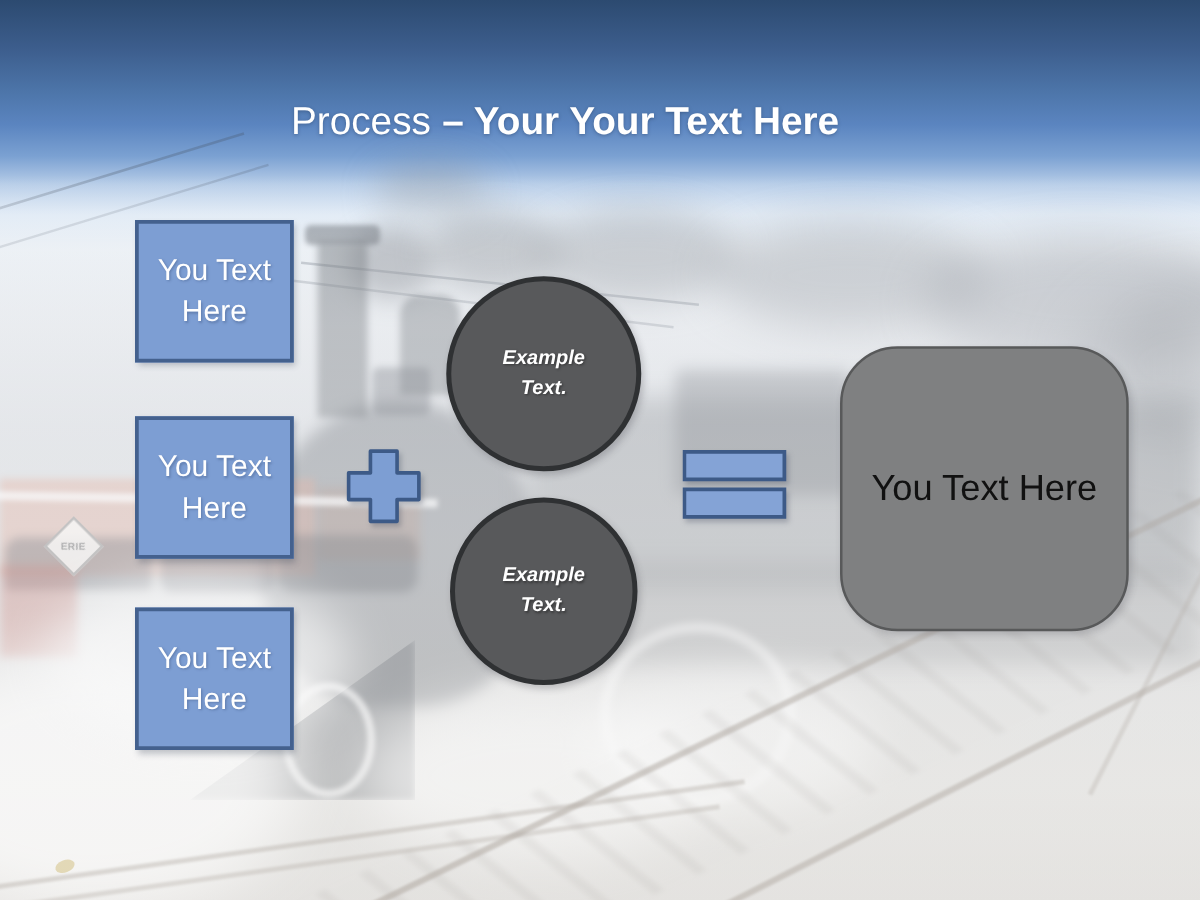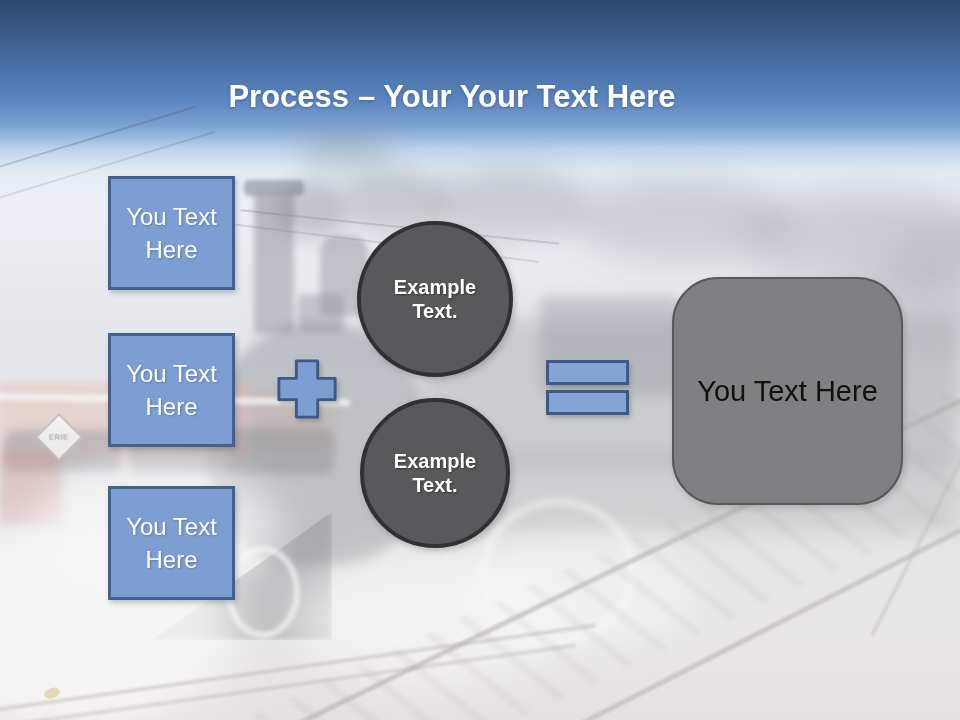--- a/index.html
+++ b/index.html
@@ -80,36 +80,36 @@
   .tree2{left:900px;top:250px;width:60px;height:90px;background:rgba(110,115,120,.2);filter:blur(12px);border-radius:40%;}
   .leaf{left:44px;top:688px;width:16px;height:10px;background:rgba(190,160,60,.6);border-radius:50%;transform:rotate(-20deg);}
   .haze{inset:0;background:linear-gradient(180deg,
       rgba(255,255,255,0) 0 140px,rgba(244,248,252,.25) 170px,rgba(243,245,248,.42) 260px,
       rgba(242,243,245,.5) 430px,rgba(244,243,241,.45) 720px);}
   
   .content{position:absolute;inset:0;z-index:10;}
   .title{position:absolute;top:56px;left:0;width:100%;text-align:center;
          transform:translateX(-28px);color:var(--title-color);font-size:31px;line-height:40px;
          text-shadow:0 1px 3px rgba(20,35,60,.35);white-space:nowrap;}
-  .title .bold{font-weight:bold;margin-right:9px;}
+  .title .bold{font-weight:normal;margin-right:9px;}
   .tbox{position:absolute;left:108px;width:121px;height:108px;
         background:var(--accent-blue);border:3px solid #44618E;
         display:flex;align-items:center;justify-content:center;text-align:center;
         color:#fff;font-size:24px;line-height:33px;
         text-shadow:1px 1px 2px rgba(40,60,100,.35);
         box-shadow:2px 3px 5px rgba(60,70,90,.3);}
   .b1{top:176px;} .b2{top:333px;} .b3{top:486px;}
   .tbox span{display:block;width:105px;}
   .op{position:absolute;filter:drop-shadow(2px 3px 2px rgba(60,70,90,.3));}
   .plus{left:276px;top:358px;}
   .equals{left:546px;top:360px;}
   .circle{position:absolute;border-radius:50%;background:var(--circle-fill);
           border:4px solid var(--circle-border);
           display:flex;align-items:center;justify-content:center;text-align:center;
-          color:#fff;font-size:20px;font-weight:bold;line-height:24px;
+          color:#fff;font-size:16px;font-weight:bold;font-style:italic;line-height:24px;
           text-shadow:1px 1px 2px rgba(0,0,0,.4);
           box-shadow:2px 3px 6px rgba(50,50,60,.25);}
   .c1{left:357px;top:221px;width:148px;height:148px;}
   .c2{left:360px;top:398px;width:142px;height:142px;}
   .circle span{display:block;width:86px;}
   .result{position:absolute;left:672px;top:277px;width:227px;height:224px;
           background:var(--result-fill);border:2px solid var(--result-border);border-radius:46px;
           display:flex;align-items:center;justify-content:center;text-align:center;
           color:#111;font-size:29px;box-shadow:2px 3px 6px rgba(50,50,60,.2);}
 </style>

